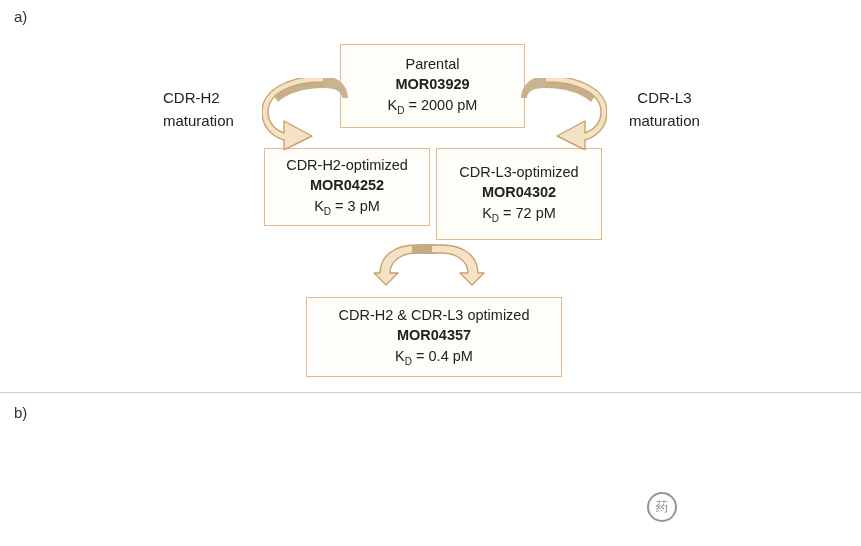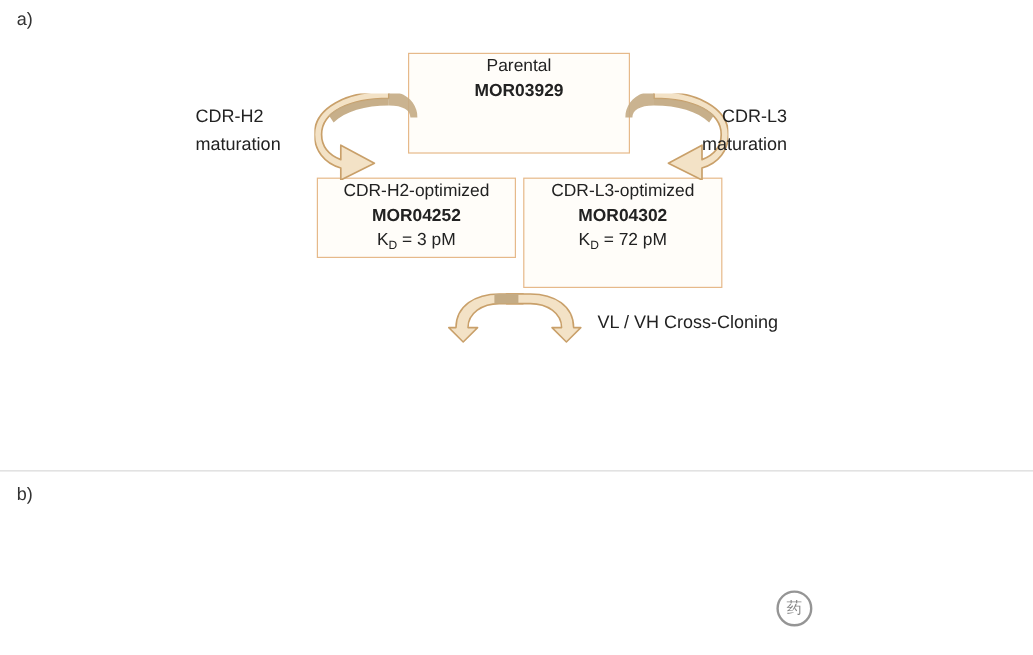--- a/index.html
+++ b/index.html
@@ -26,39 +26,39 @@
 
   
   .dbox{
     position:absolute;
     border:1.6px solid #e6b98a;
     background:#fffdf9;
     box-sizing:border-box;
     text-align:center;
     color:#222;
     display:flex;flex-direction:column;
-    align-items:center;
+    align-items:center;justify-content:center;
     line-height:1.42;
   }
   .dbox .l1{font-size:14.5px;}
   .dbox .l2{font-size:14.5px;font-weight:bold;}
   .dbox .l3{font-size:14.5px;}
   .dbox .l3 sub{font-size:10px;}
 
   #box-parental{left:340px;top:44px;width:185px;height:84px;}
-  #box-h2opt{left:264px;top:148px;width:166px;height:67px;}
+  #box-h2opt{left:264px;top:148px;width:166px;height:78px;}
   #box-l3opt{left:436px;top:148px;width:166px;height:92px;}
   #box-both{left:306px;top:297px;width:256px;height:80px;}
 
   
   .arrow-label{
     position:absolute;font-size:15px;color:#222;line-height:1.5;
   }
   #lab-h2{left:163px;top:87px;text-align:left;}
-  #lab-l3{left:585px;top:87px;text-align:right;}
+  #lab-l3{left:629px;top:87px;text-align:center;}
   #lab-cross{left:498px;top:258px;font-size:15px;}
 
   .arrow-svg{position:absolute;}
   #arr-left{left:262px;top:78px;}
   #arr-right{left:521px;top:78px;}
   #arr-mid{left:368px;top:243px;}
 
   
   #tbl-wrap{position:absolute;left:0;top:393px;width:861px;height:153px;}
 
@@ -87,34 +87,40 @@
 
 <div id="page">
 
   <div class="panel" id="panel-a">
 
     <div class="panel-label" id="label-a">a)</div>
 
     <div class="dbox" id="box-parental">
       <div class="l1">Parental</div>
       <div class="l2">MOR03929</div>
+      <div class="l3"><span>K</span><sub>D</sub><span> = 2000 pM</span></div>
     </div>
 
     <div class="dbox" id="box-h2opt">
       <div class="l1">CDR-H2-optimized</div>
       <div class="l2">MOR04252</div>
       <div class="l3"><span>K</span><sub>D</sub><span> = 3 pM</span></div>
     </div>
 
     <div class="dbox" id="box-l3opt">
       <div class="l1">CDR-L3-optimized</div>
       <div class="l2">MOR04302</div>
       <div class="l3"><span>K</span><sub>D</sub><span> = 72 pM</span></div>
     </div>
 
+    <div class="dbox" id="box-both">
+      <div class="l1">CDR-H2 &amp; CDR-L3 optimized</div>
+      <div class="l2">MOR04357</div>
+      <div class="l3"><span>K</span><sub>D</sub><span> = 0.4 pM</span></div>
+    </div>
 
     <svg class="arrow-svg" id="arr-left" width="86" height="72" viewBox="0 0 86 72">
       <path d="M62 4 C28 4 6 16 6 34 C6 44 12 51 22 55 L22 43 L50 58 L22 72 L22 62 C8 58 0 47 0 34 C0 12 26 -2 62 -2 Z" fill="#f3e2c6" stroke="#c9a06a" stroke-width="1.4" stroke-linejoin="round"></path>
       <path d="M62 4 C40 4 22 9 12 18 L16 24 C26 15 42 10 62 10 Z" fill="#c4ab84" opacity="0.95"></path>
       <path d="M62 -2 L62 10 C74 10 80 14 80 20 L86 20 C86 8 76 -2 62 -2 Z" fill="#c4ab84" opacity="0.9"></path>
     </svg>
 
     <svg class="arrow-svg" id="arr-right" width="86" height="72" viewBox="0 0 86 72">
       <g transform="translate(86,0) scale(-1,1)">
         <path d="M62 4 C28 4 6 16 6 34 C6 44 12 51 22 55 L22 43 L50 58 L22 72 L22 62 C8 58 0 47 0 34 C0 12 26 -2 62 -2 Z" fill="#f3e2c6" stroke="#c9a06a" stroke-width="1.4" stroke-linejoin="round"></path>
@@ -135,21 +141,20 @@
     </svg>
 
     <div class="arrow-label" id="lab-h2">
       <div>CDR-H2</div>
       <div>maturation</div>
     </div>
     <div class="arrow-label" id="lab-l3">
       <div>CDR-L3</div>
       <div>maturation</div>
     </div>
-    <div class="arrow-label" id="lab-cross">VL / VH Cross-Cloning</div>
   </div>
 
   <div class="panel" id="panel-b"></div>
 
   <div class="panel-label" id="label-b">b)</div>
 
   <div id="tbl-wrap">
     
 
     

